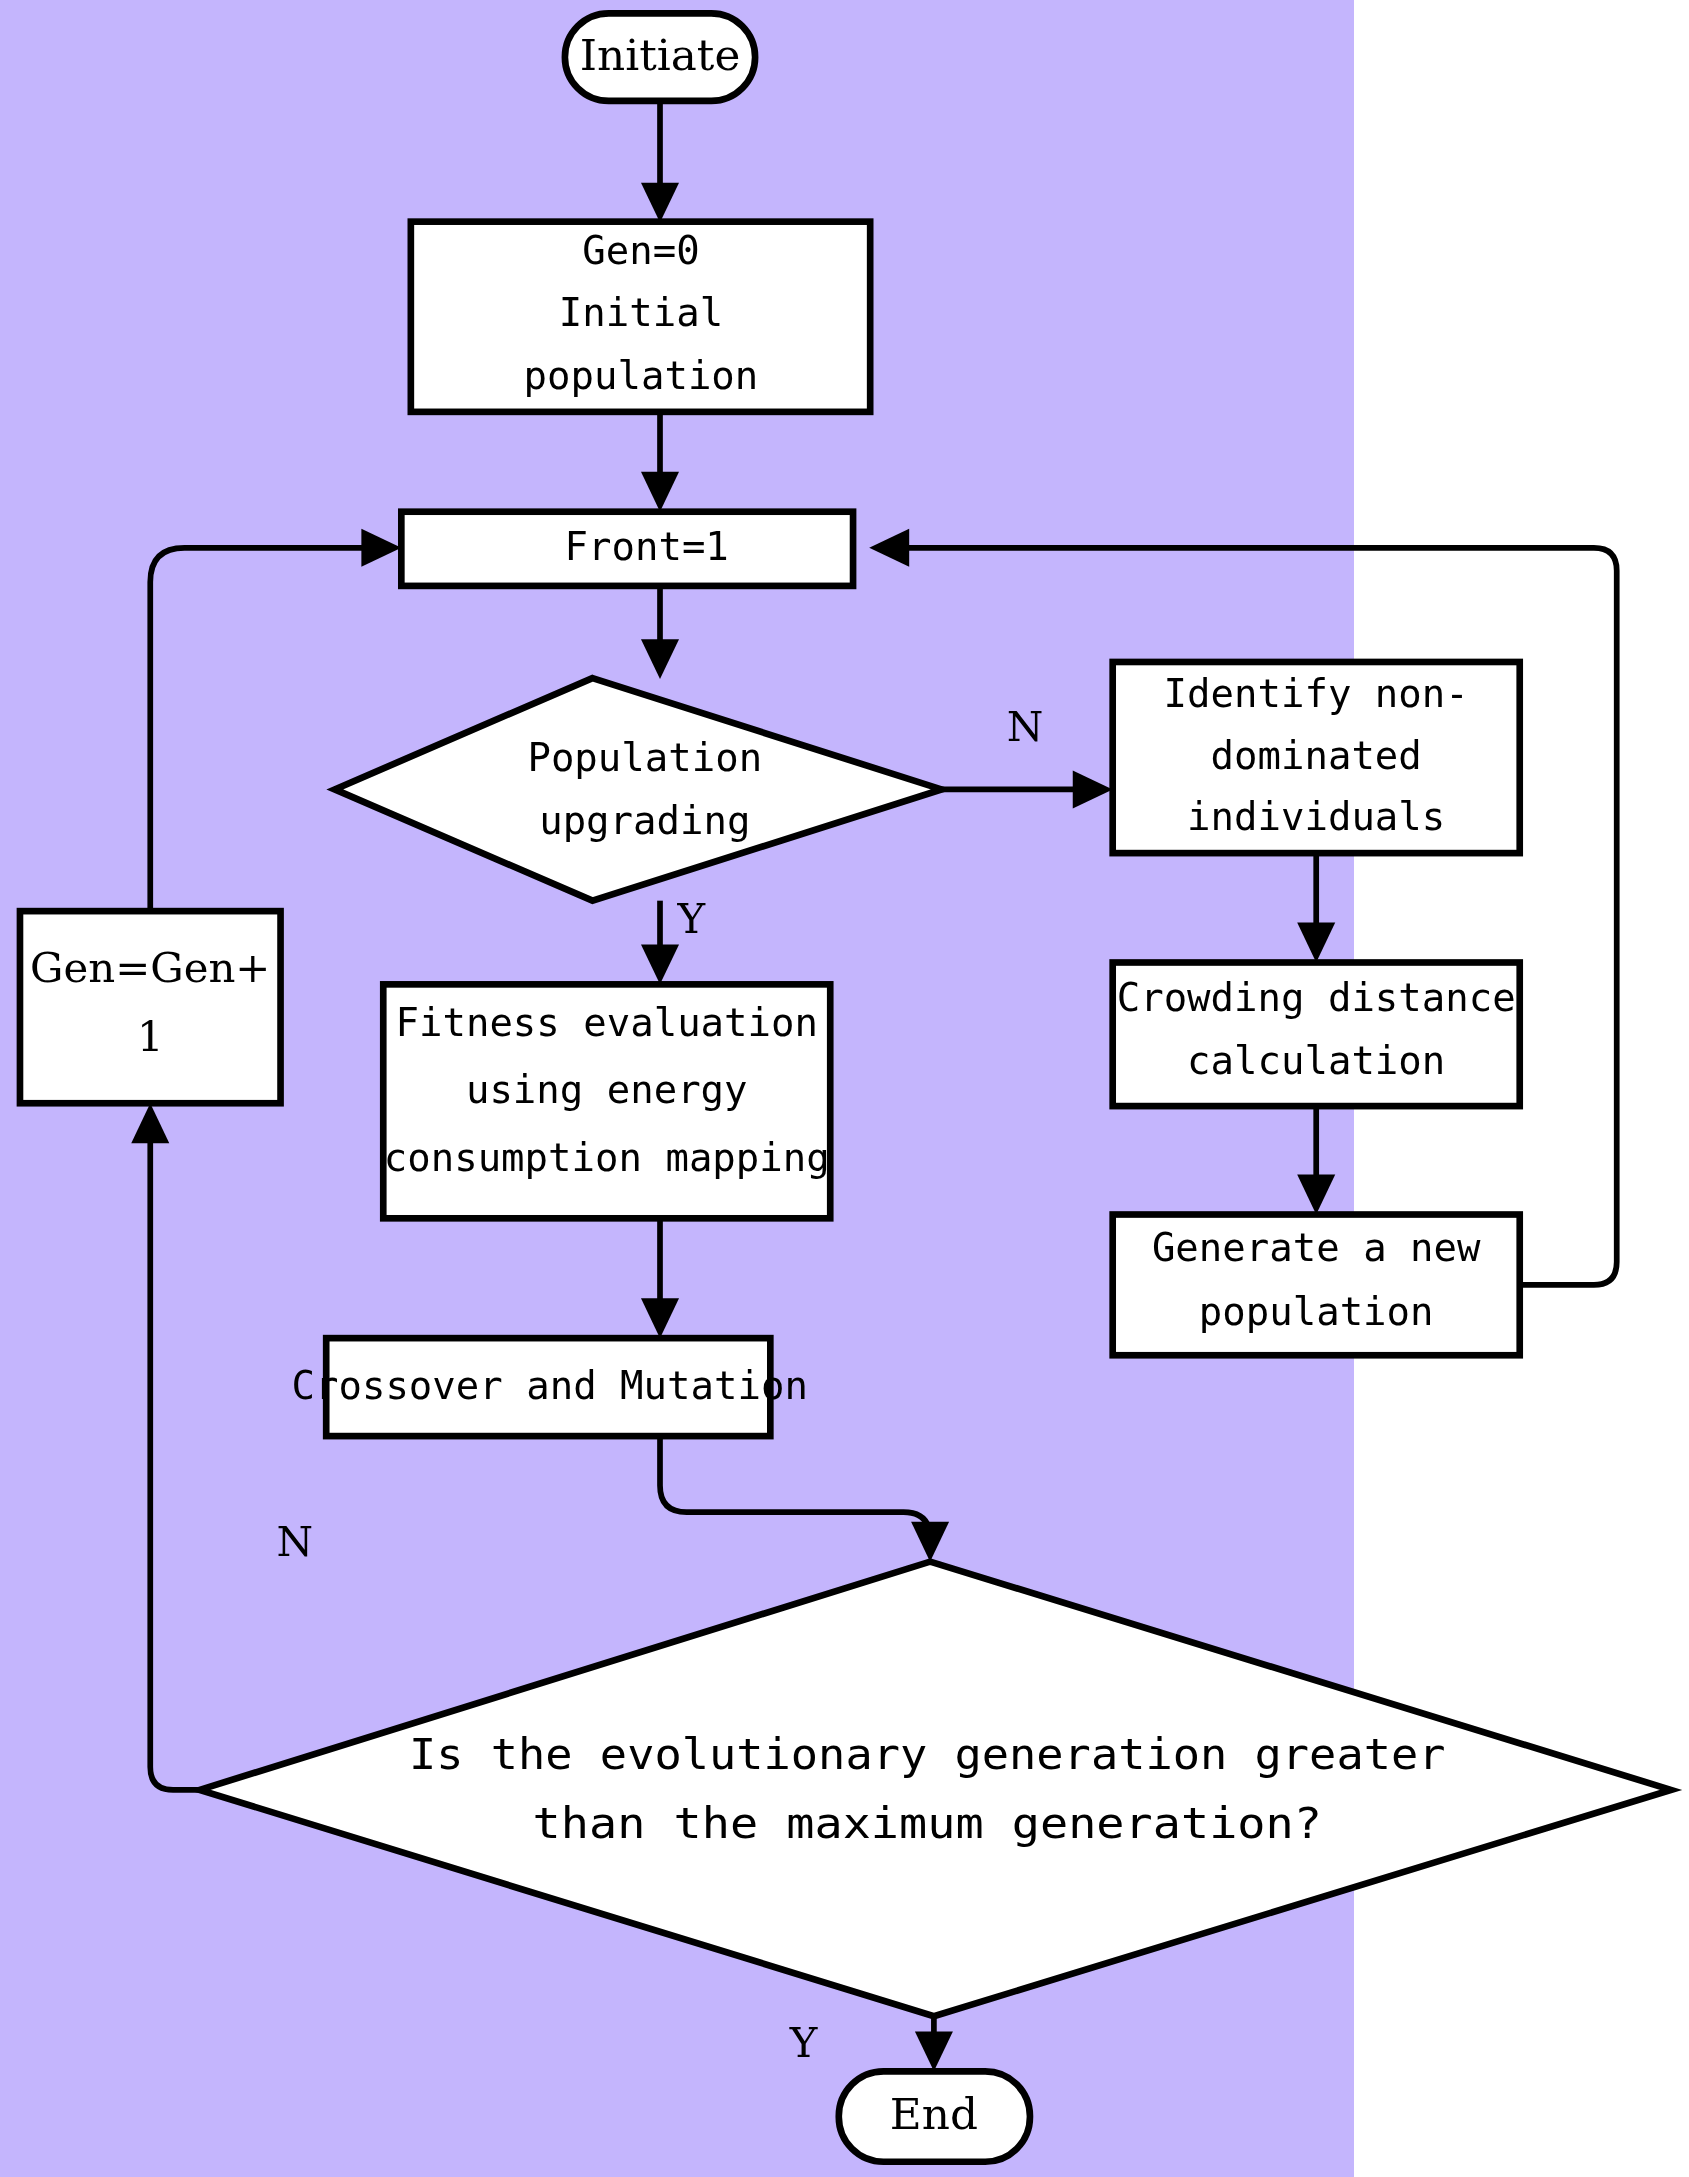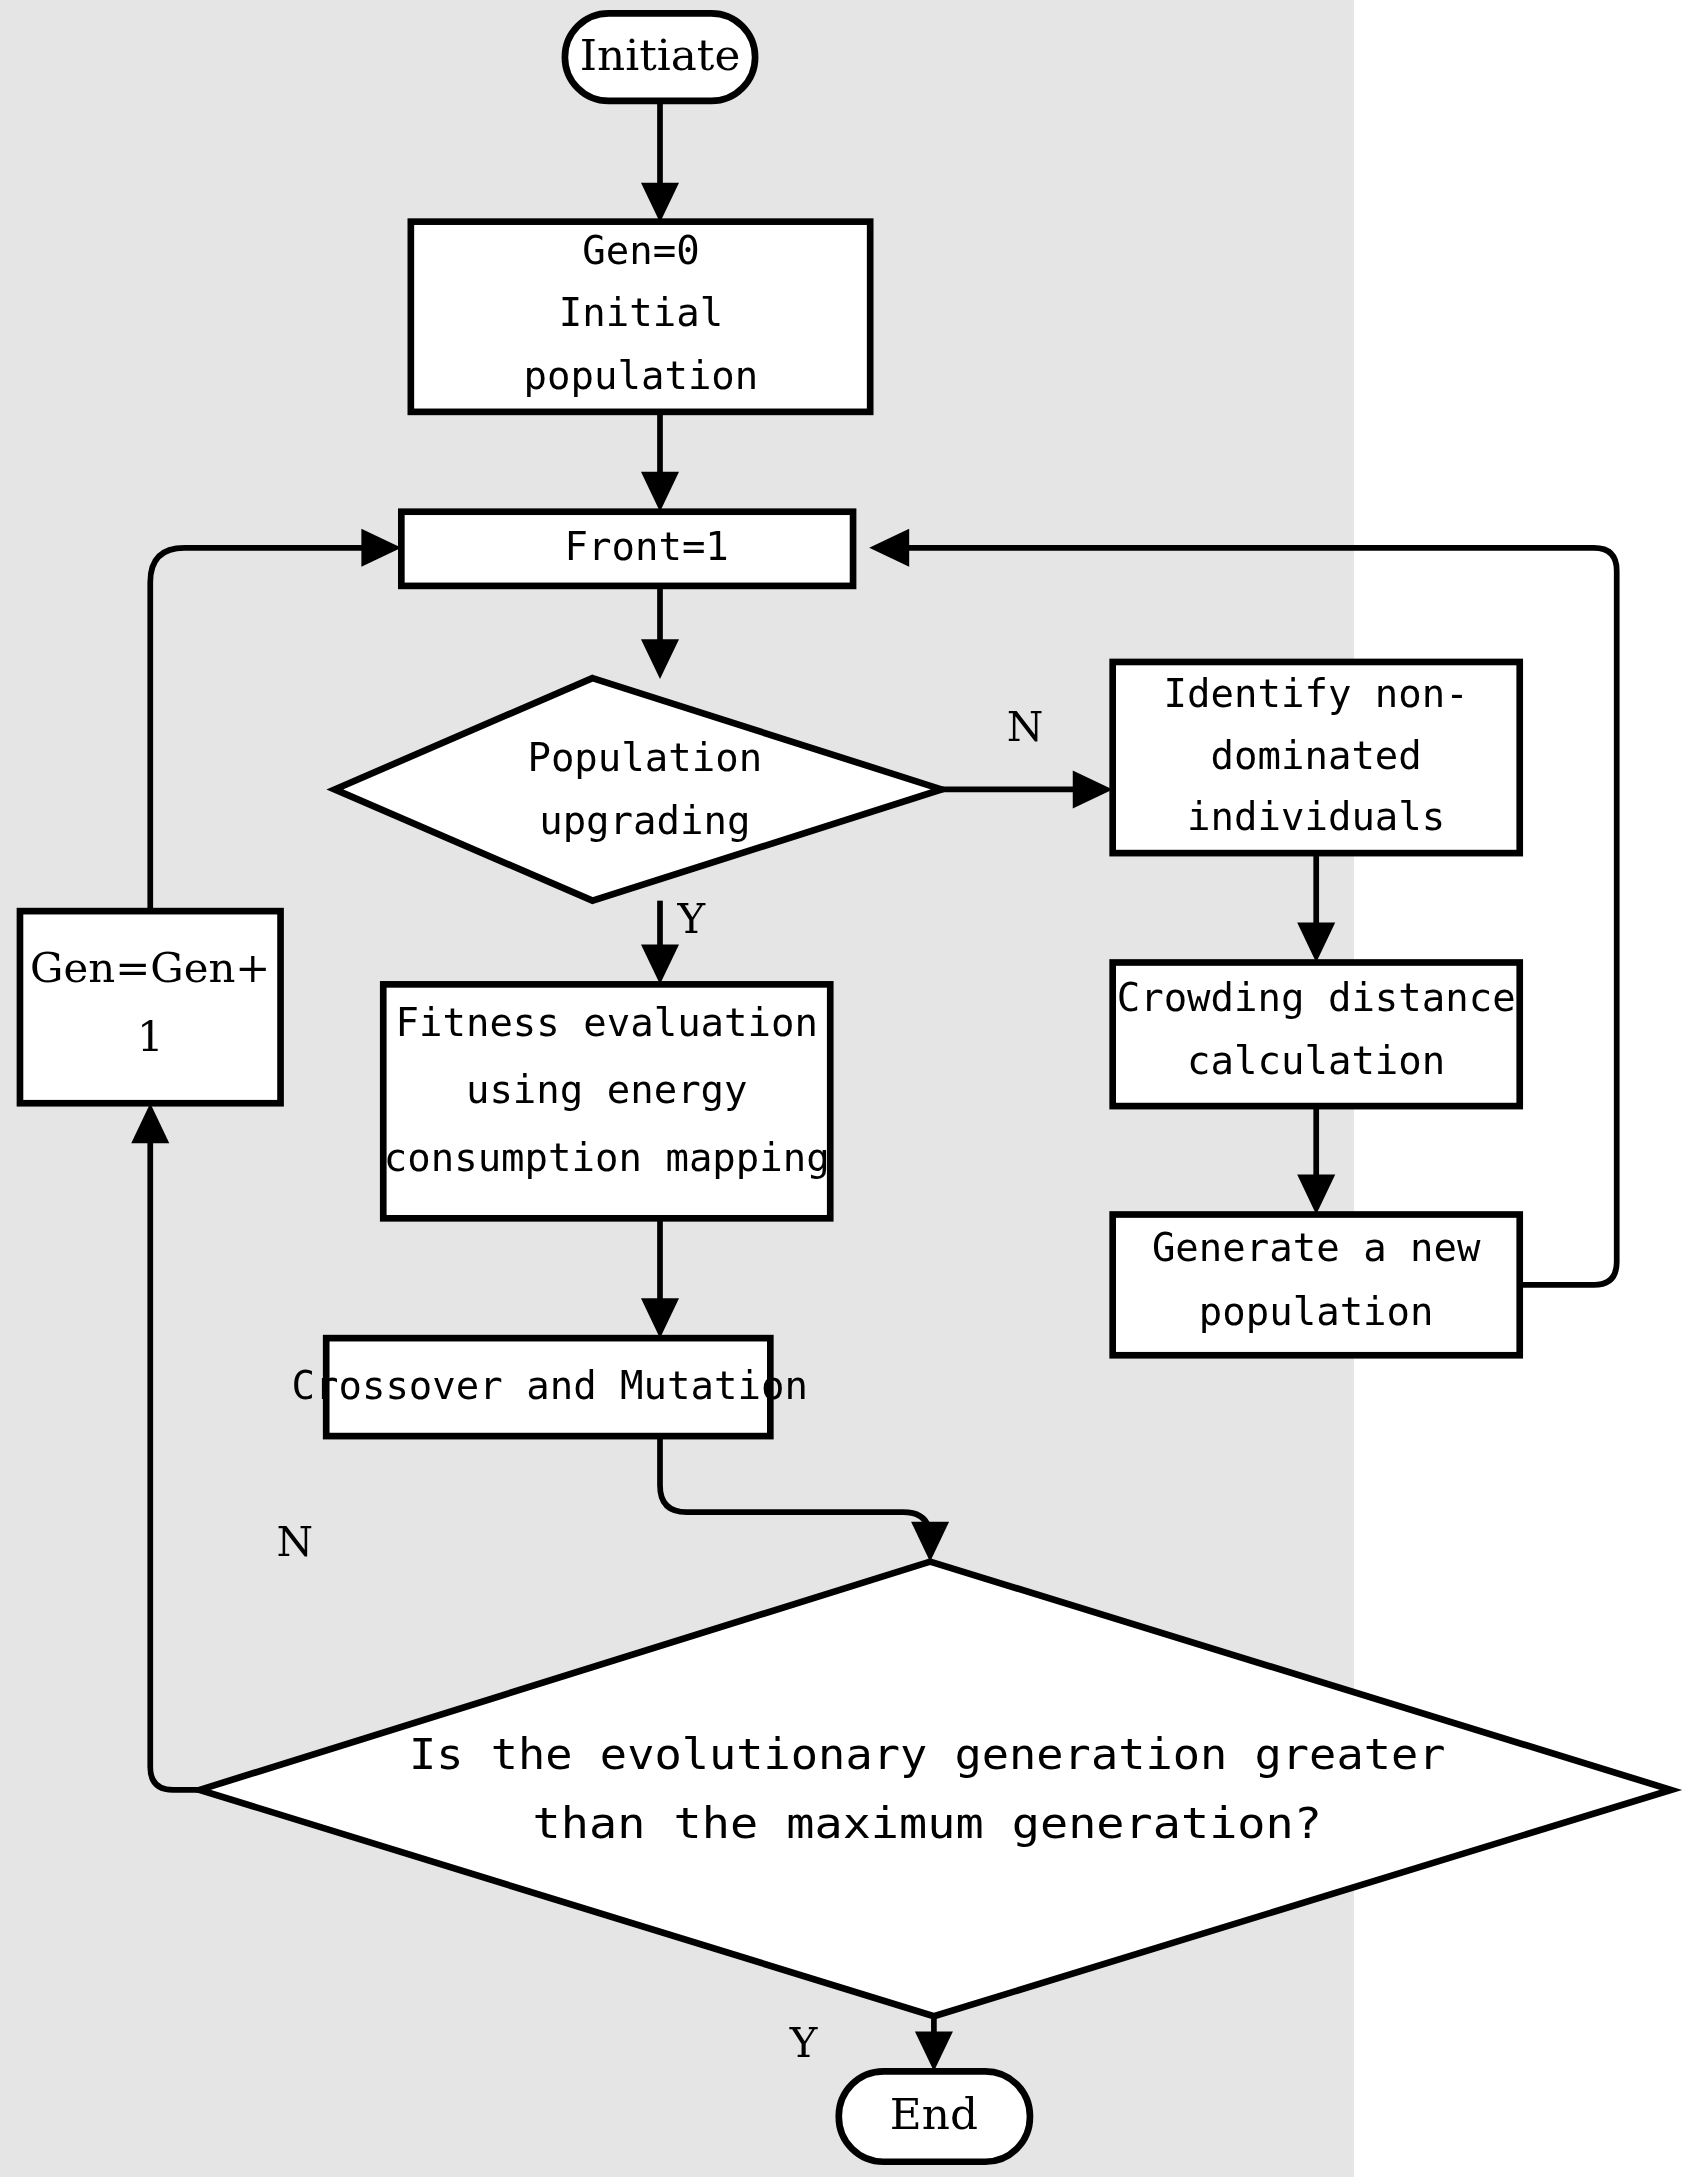--- a/index.html
+++ b/index.html
@@ -4,21 +4,21 @@
 <style>
   html, body {
     margin: 0;
     padding: 0;
     background: #ffffff;
   }
   #canvas {
     position: relative;
     width: 1354px;
     height: 2177px;
-    background: #e5e5e5;
+    background: #c4b5fd;
     font-family: "DejaVu Serif", serif;
   }
   svg#flow {
     position: absolute;
     left: 0;
     top: 0;
     width: 1689px;
     height: 2177px;
   }
   .node-text {

